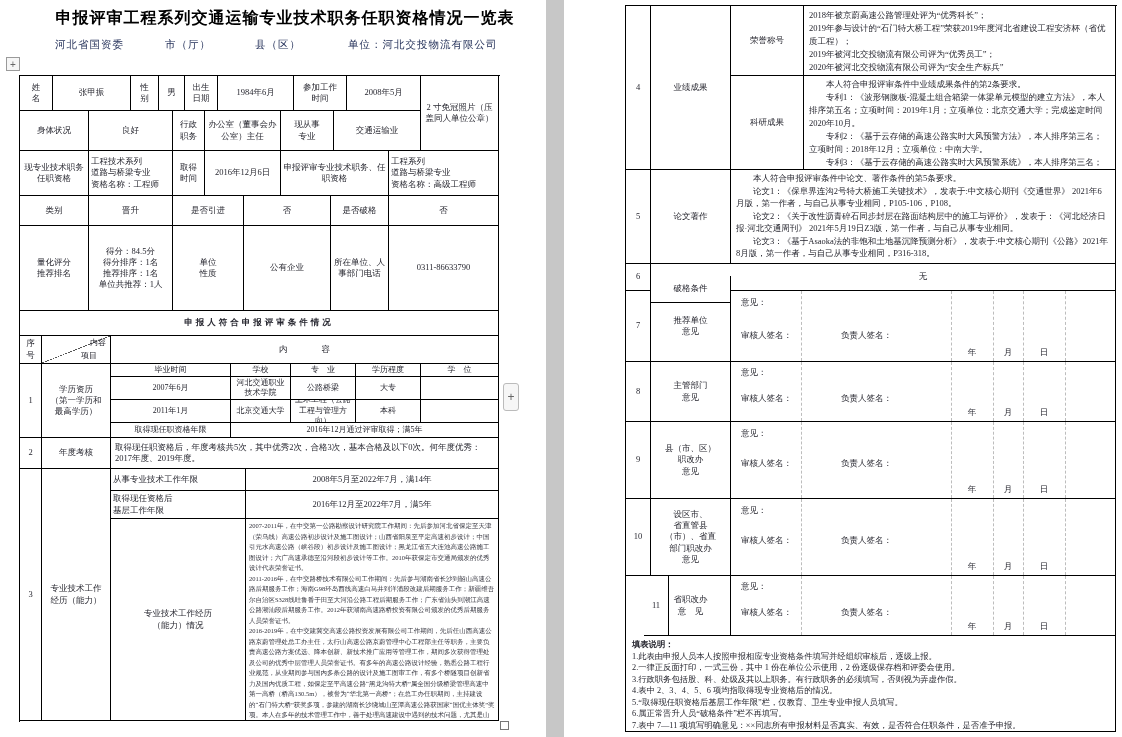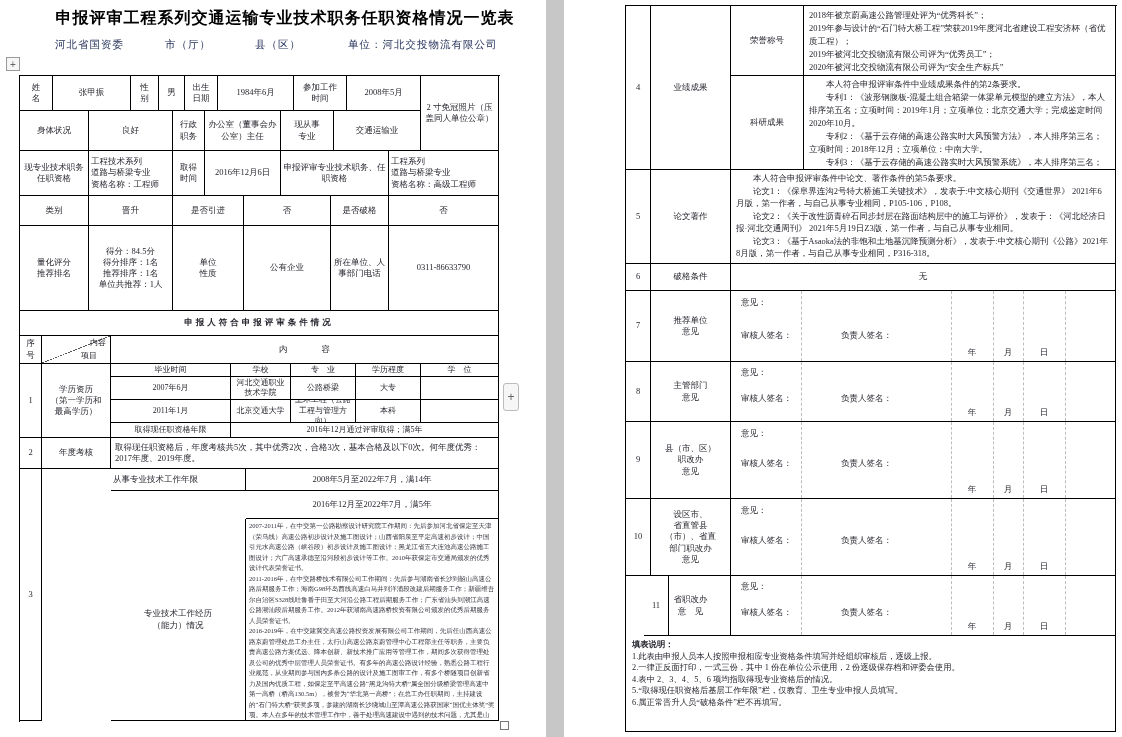--- a/index.html
+++ b/index.html
@@ -133,22 +133,25 @@
     <div class="c small" style="left:336px;top:324px;width:65px;height:23px;">本科</div>
     <div class="c small" style="left:401px;top:324px;width:78px;height:23px;"></div>
     <div class="c small" style="left:91px;top:347px;width:120px;height:15px;">取得现任职资格年限</div>
     <div class="c small" style="left:211px;top:347px;width:268px;height:15px;">2016年12月通过评审取得；满5年</div>
 
     <div class="c" style="left:0;top:362px;width:22px;height:31px;">2</div>
     <div class="c" style="left:22px;top:362px;width:69px;height:31px;">年度考核</div>
     <div class="c left just" style="left:91px;top:362px;width:388px;height:31px;padding:2px 4px;">取得现任职资格后，年度考核共5次，其中优秀2次，合格3次，基本合格及以下0次。何年度优秀：2017年度、2019年度。</div>
 
     <div class="c" style="left:0;top:393px;width:22px;height:252px;">3</div>
+    <div class="c" style="left:22px;top:393px;width:69px;height:252px;padding:2px 6px;">专业技术工作经历（能力）</div>
     <div class="c left" style="left:91px;top:393px;width:135px;height:22px;">从事专业技术工作年限</div>
     <div class="c" style="left:226px;top:393px;width:253px;height:22px;">2008年5月至2022年7月，满14年</div>
+    <div class="c pre left" style="left:91px;top:415px;width:135px;height:28px;">取得现任资格后
+基层工作年限</div>
     <div class="c" style="left:226px;top:415px;width:253px;height:28px;">2016年12月至2022年7月，满5年</div>
     <div class="c pre" style="left:91px;top:443px;width:135px;height:202px;">专业技术工作经历
 （能力）情况</div>
     <div class="c pre left top just tiny" style="left:226px;top:443px;width:253px;height:202px;padding:2px 3px;">2007-2011年，在中交第一公路勘察设计研究院工作期间：先后参加河北省保定至天津（荣乌线）高速公路初步设计及施工图设计；山西省阳泉至平定高速初步设计；中国引元水高速公路（峡谷段）初步设计及施工图设计；黑龙江省五大连池高速公路施工图设计；六广高速承德至沿河段初步设计等工作。2010年获保定市交通局颁发的优秀设计代表荣誉证书。
 2011-2016年，在中交路桥技术有限公司工作期间：先后参与湖南省长沙到韶山高速公路后期服务工作；海南G98环岛西线高速白马井到洋浦段改建后期服务工作；新疆维吾尔自治区S328线吐鲁番于田至大河沿公路工程后期服务工作；广东省汕头到潮江高速公路潮汕段后期服务工作。2012年获湖南高速路桥投资有限公司颁发的优秀后期服务人员荣誉证书。
 2016-2019年，在中交建冀交高速公路投资发展有限公司工作期间，先后任山西高速公路京蔚管理处总工办主任，太行山高速公路京蔚管理中心工程部主任等职务，主要负责高速公路方案优选、降本创新、新技术推广应用等管理工作，期间多次获得管理处及公司的优秀中层管理人员荣誉证书。有多年的高速公路设计经验，熟悉公路工程行业规范，从业期间参与国内多条公路的设计及施工图审工作，有多个桥隧项目创新省力及国内优质工程，如保定至平高速公路“黑龙沟特大桥”属全国分级桥梁管理高速中第一高桥（桥高130.5m），被誉为“华北第一高桥”；在总工办任职期间，主持建设的“石门特大桥”获奖多项，参建的湖南长沙绕城山至潭高速公路获国家“国优主体奖”奖项。本人在多年的技术管理工作中，善于处理高速建设中遇到的技术问题，尤其是山区高速的桥梁、隧道等难题治理能力较为突出。</div>
   </div>
 
   <div class="handle" style="left:503px;top:383px;width:16px;height:28px;border-radius:3px;border-color:#bbb;font-size:12px;">+</div>
   <div class="mini-sq" style="left:500px;top:721px;"></div>
@@ -171,21 +174,21 @@
 　　专利3：《基于云存储的高速公路实时大风预警系统》，本人排序第三名；立项时间：2018年12月；立项单位：中南大学。</div>
 
     <div class="c" style="left:0;top:164px;width:25px;height:94px;">5</div>
     <div class="c" style="left:25px;top:164px;width:80px;height:94px;">论文著作</div>
     <div class="c pre left top just" style="left:105px;top:164px;width:385px;height:94px;line-height:12.5px;padding:2px 5px;">　　本人符合申报评审条件中论文、著作条件的第5条要求。
 　　论文1：《保阜界连沟2号特大桥施工关键技术》，发表于:中文核心期刊《交通世界》 2021年6月版，第一作者，与自己从事专业相同，P105-106，P108。
 　　论文2：《关于改性沥青碎石同步封层在路面结构层中的施工与评价》，发表于：《河北经济日报·河北交通周刊》 2021年5月19日Z3版，第一作者，与自己从事专业相同。
 　　论文3：《基于Asaoka法的非饱和土地基沉降预测分析》，发表于:中文核心期刊《公路》2021年8月版，第一作者，与自己从事专业相同，P316-318。</div>
 
     <div class="c" style="left:0;top:258px;width:25px;height:27px;">6</div>
-    <div class="c" style="left:25px;top:258px;width:80px;height:27px;">破格条件</div>
+    <div class="c" style="left:25px;top:270px;width:80px;height:27px;">破格条件</div>
     <div class="c" style="left:105px;top:258px;width:385px;height:27px;">无</div>
 
     <div class="c" style="left:0;top:285px;width:25px;height:71px;">7</div>
     <div class="c pre" style="left:25px;top:285px;width:80px;height:71px;">推荐单位
 意见</div>
     <div class="c" style="left:105px;top:285px;width:385px;height:71px;padding:0;">
       <div style="position:relative;width:100%;height:100%;">
         <span class="dash" style="left:70px;"></span>
           <span class="dash" style="left:220px;"></span>
           <span class="dash" style="left:262px;"></span>
@@ -278,19 +281,21 @@
         <span class="datechip" style="left:256px;">月</span>
         <span class="datechip" style="left:292px;">日</span>
       </div>
     </div>
 
     <div class="c left top" style="left:0;top:630px;width:490px;height:96px;padding:3px 6px;">
       <div style="font-size:8.3px;line-height:11.5px;">
         <div style="font-weight:bold;">填表说明：</div>
         <div>1.此表由申报人员本人按照申报相应专业资格条件填写并经组织审核后，逐级上报。</div>
         <div>2.一律正反面打印，一式三份，其中 1 份在单位公示使用，2 份逐级保存档和评委会使用。</div>
+        <div>3.行政职务包括股、科、处级及其以上职务。有行政职务的必须填写，否则视为弄虚作假。</div>
         <div>4.表中 2、3、4、5、6 项均指取得现专业资格后的情况。</div>
         <div>5.“取得现任职资格后基层工作年限”栏，仅教育、卫生专业申报人员填写。</div>
         <div>6.属正常晋升人员“破格条件”栏不再填写。</div>
+        <div>7.表中 7—11 项填写明确意见：××同志所有申报材料是否真实、有效，是否符合任职条件，是否准予申报。</div>
       </div>
     </div>
   </div>
 </div>
 
 </body></html>

